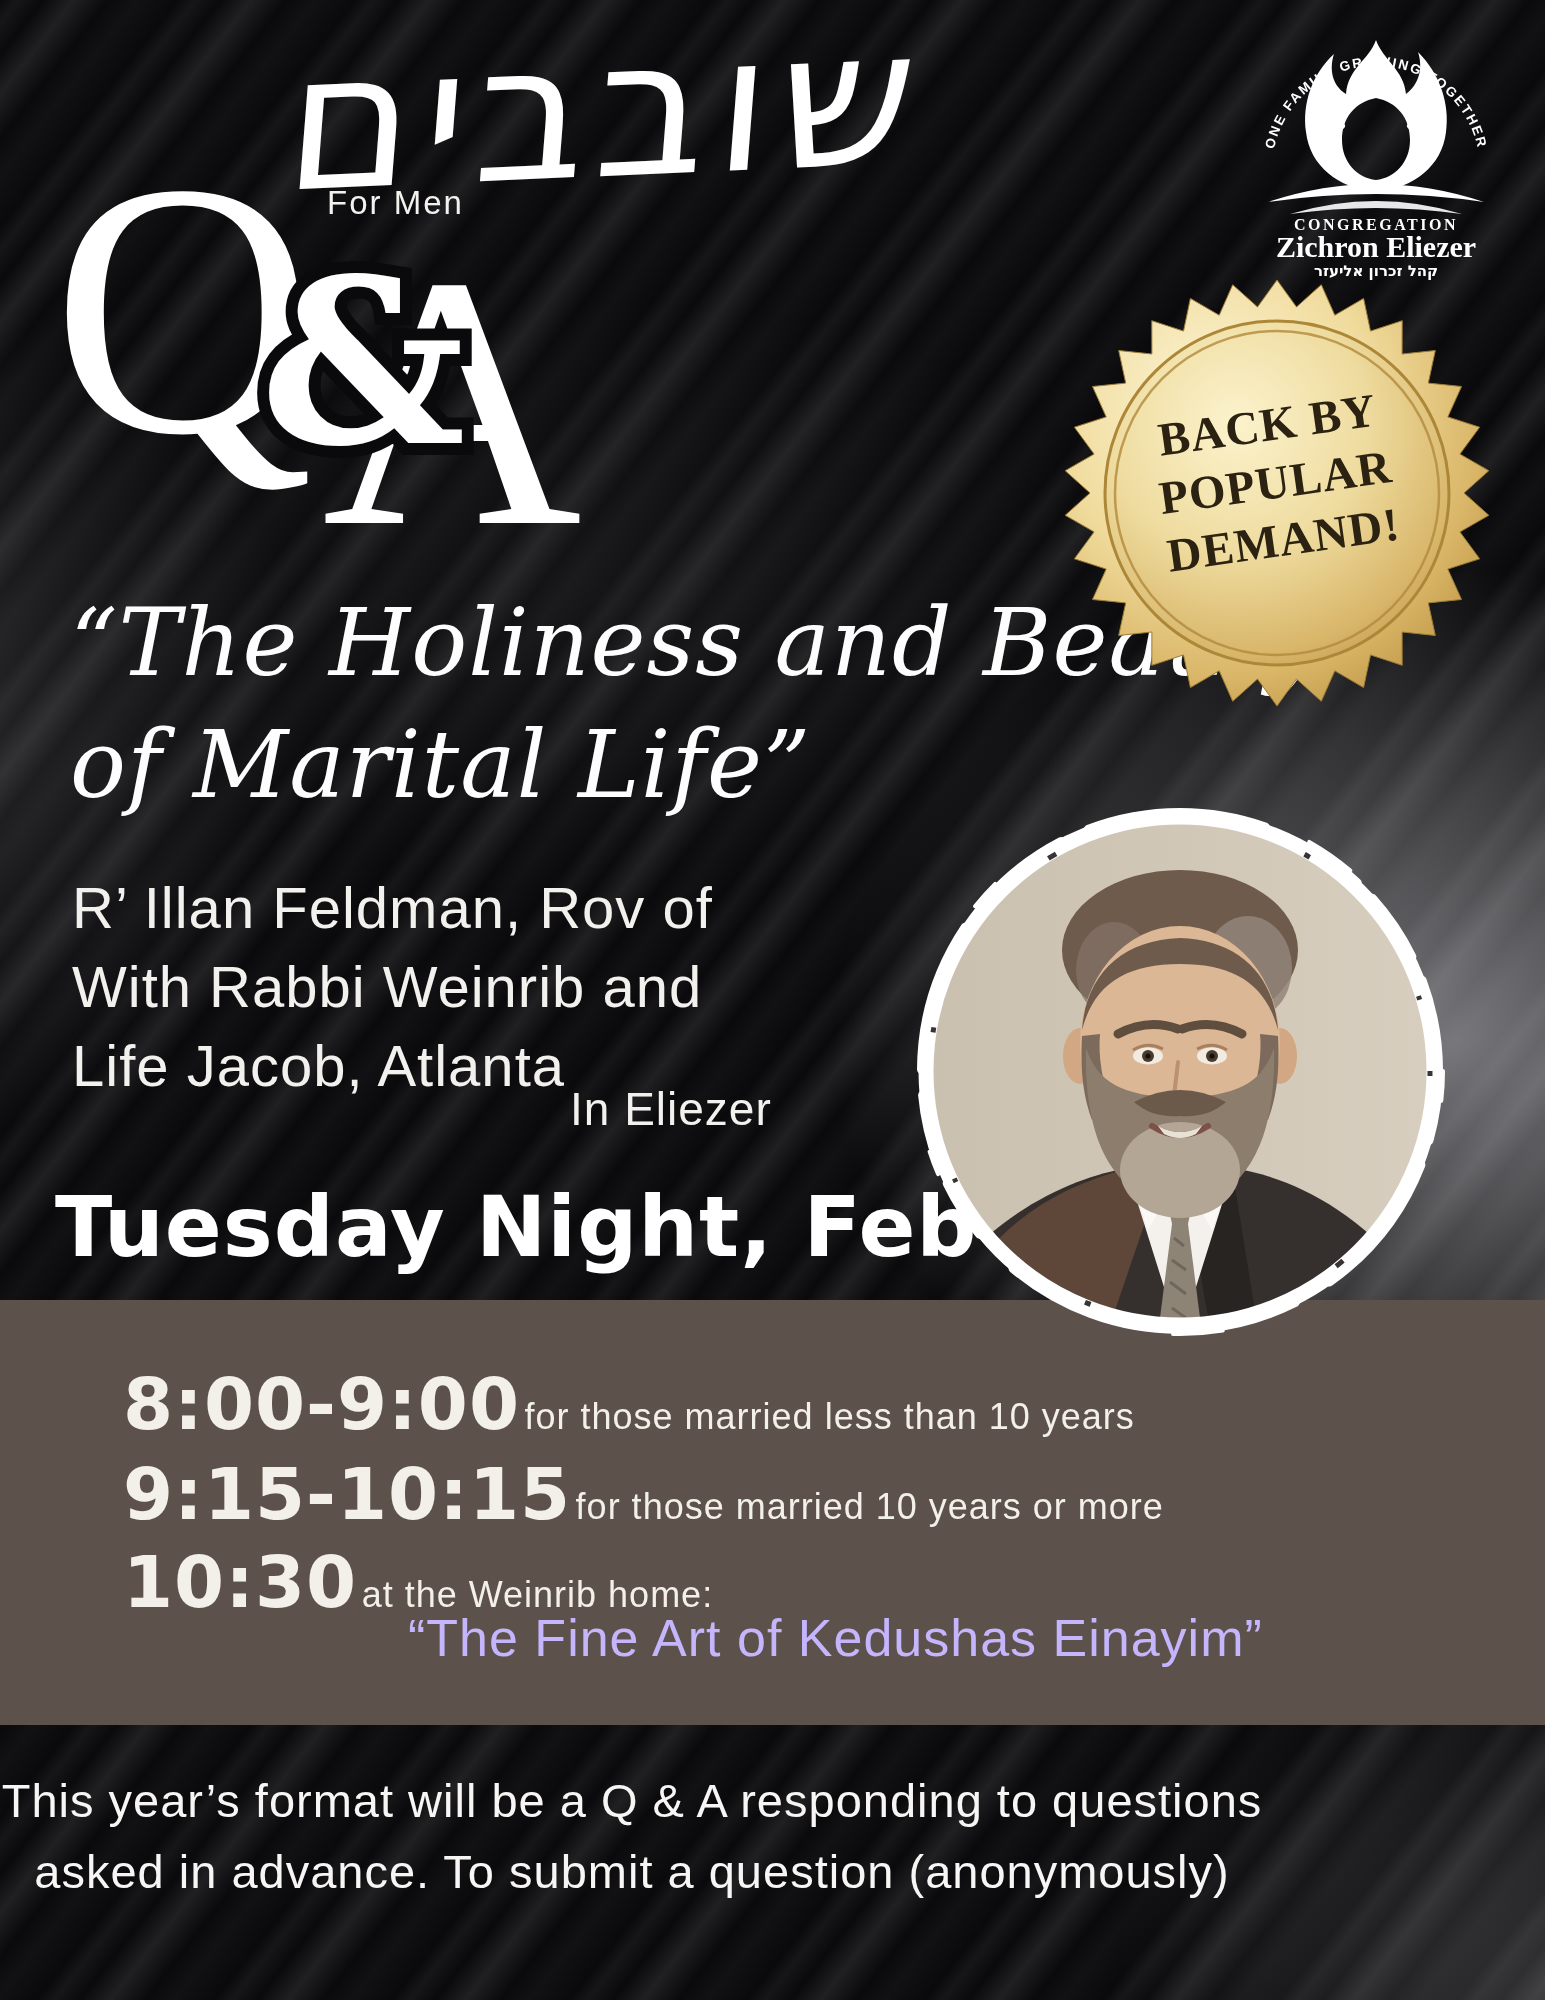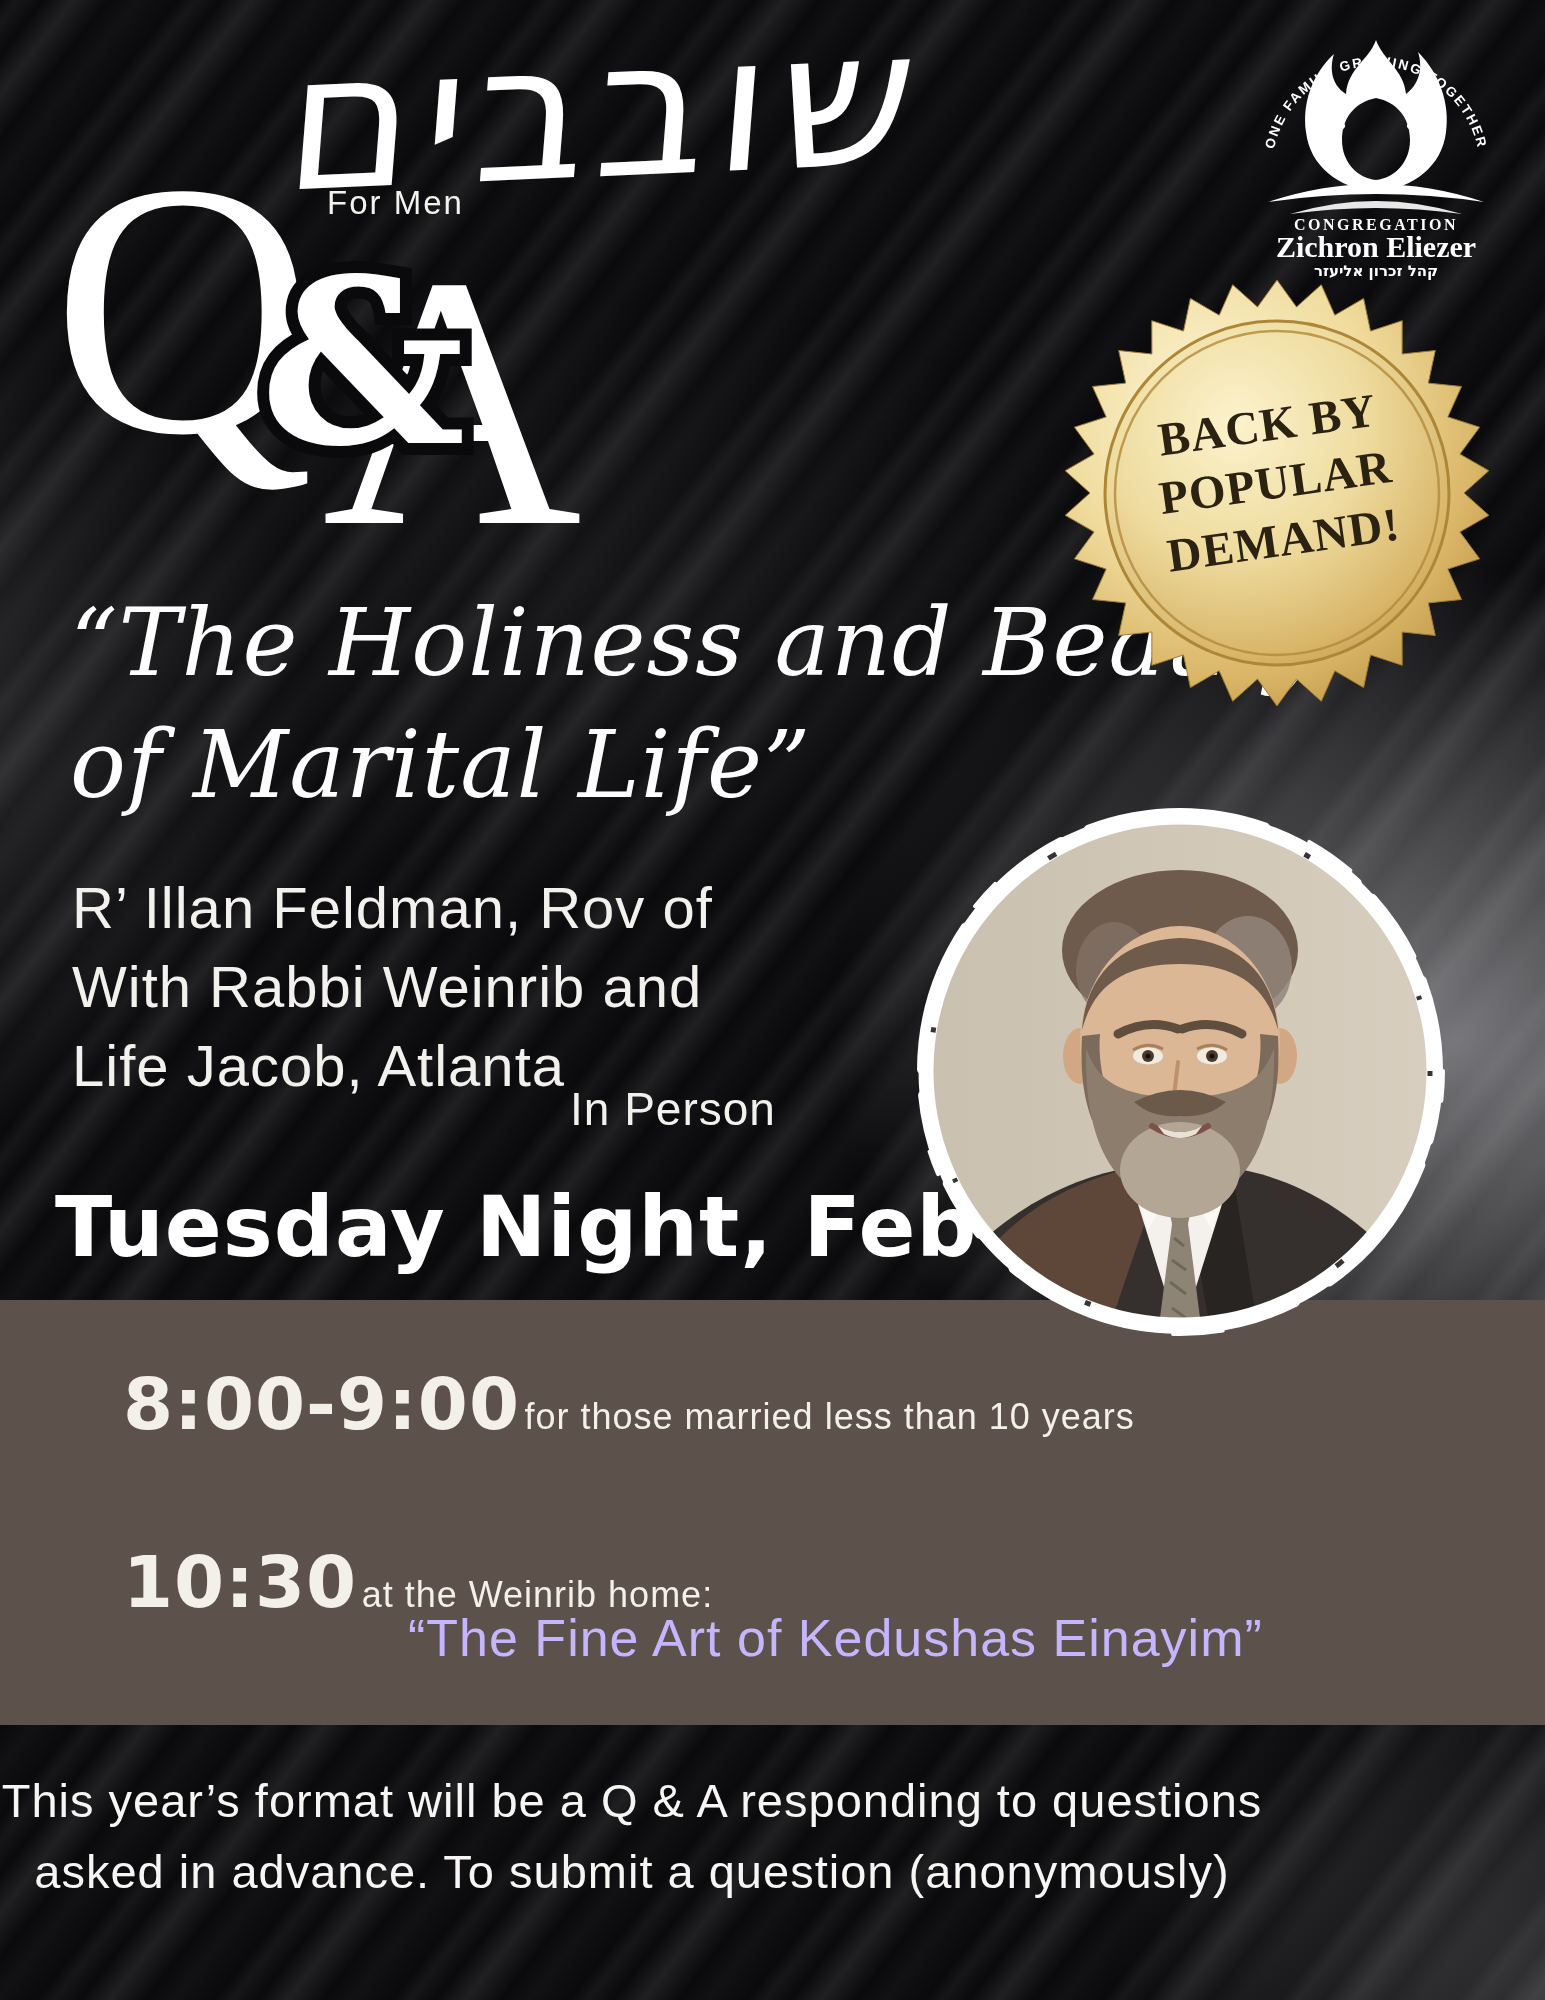--- a/index.html
+++ b/index.html
@@ -127,21 +127,21 @@
   <div class="abs title-quote">
     <div>“The Holiness and Beauty</div>
     <div>of Marital Life”</div>
   </div>
 
   <div class="abs speakers">
     <div>R’ Illan Feldman, Rov of</div>
     <div>With Rabbi Weinrib and</div>
     <div>Life Jacob, Atlanta</div>
   </div>
-  <div class="abs in-person">In Person</div>
+  <div class="abs in-person">In Eliezer</div>
 
   <div class="abs date-line">Tuesday Night, Feb 18</div>
 
   <svg class="abs photo-svg" width="580" height="588" viewBox="0 0 580 588">
     <defs>
       <clipPath id="photoClip">
           <circle cx="290" cy="293" r="248"></circle>
         </clipPath>
       <linearGradient id="bgLight" x1="0" y1="0" x2="1" y2="0">
         <stop offset="0%" stop-color="#c9bfae"></stop>
@@ -204,20 +204,24 @@
       <circle cx="290" cy="293" r="250" fill="none" stroke="#14120f" stroke-width="5" stroke-dasharray="5 210 9 260 6 180 4 150" opacity="0.85"></circle>
       <circle cx="290" cy="293" r="263" fill="none" stroke="#ffffff" stroke-width="4" stroke-dasharray="30 340 50 300 24 260" stroke-linecap="round"></circle>
     </g>
   </svg>
 
   <div class="abs band">
     <div class="sched" style="top:62px">
       <span class="t">8:00-9:00</span>
       <span class="r">for those married less than 10 years</span>
     </div>
+    <div class="sched" style="top:152px">
+      <span class="t">9:15-10:15</span>
+      <span class="r">for those married 10 years or more</span>
+    </div>
     <div class="sched" style="top:240px">
       <span class="t">10:30</span>
       <span class="r">at the Weinrib home:</span>
     </div>
     <div class="sched-quote">“The Fine Art of Kedushas Einayim”</div>
   </div>
 
   <div class="abs footer">
     <div>This year’s format will be a Q &amp; A responding to questions</div>
     <div>asked in advance. To submit a question (anonymously)</div>

